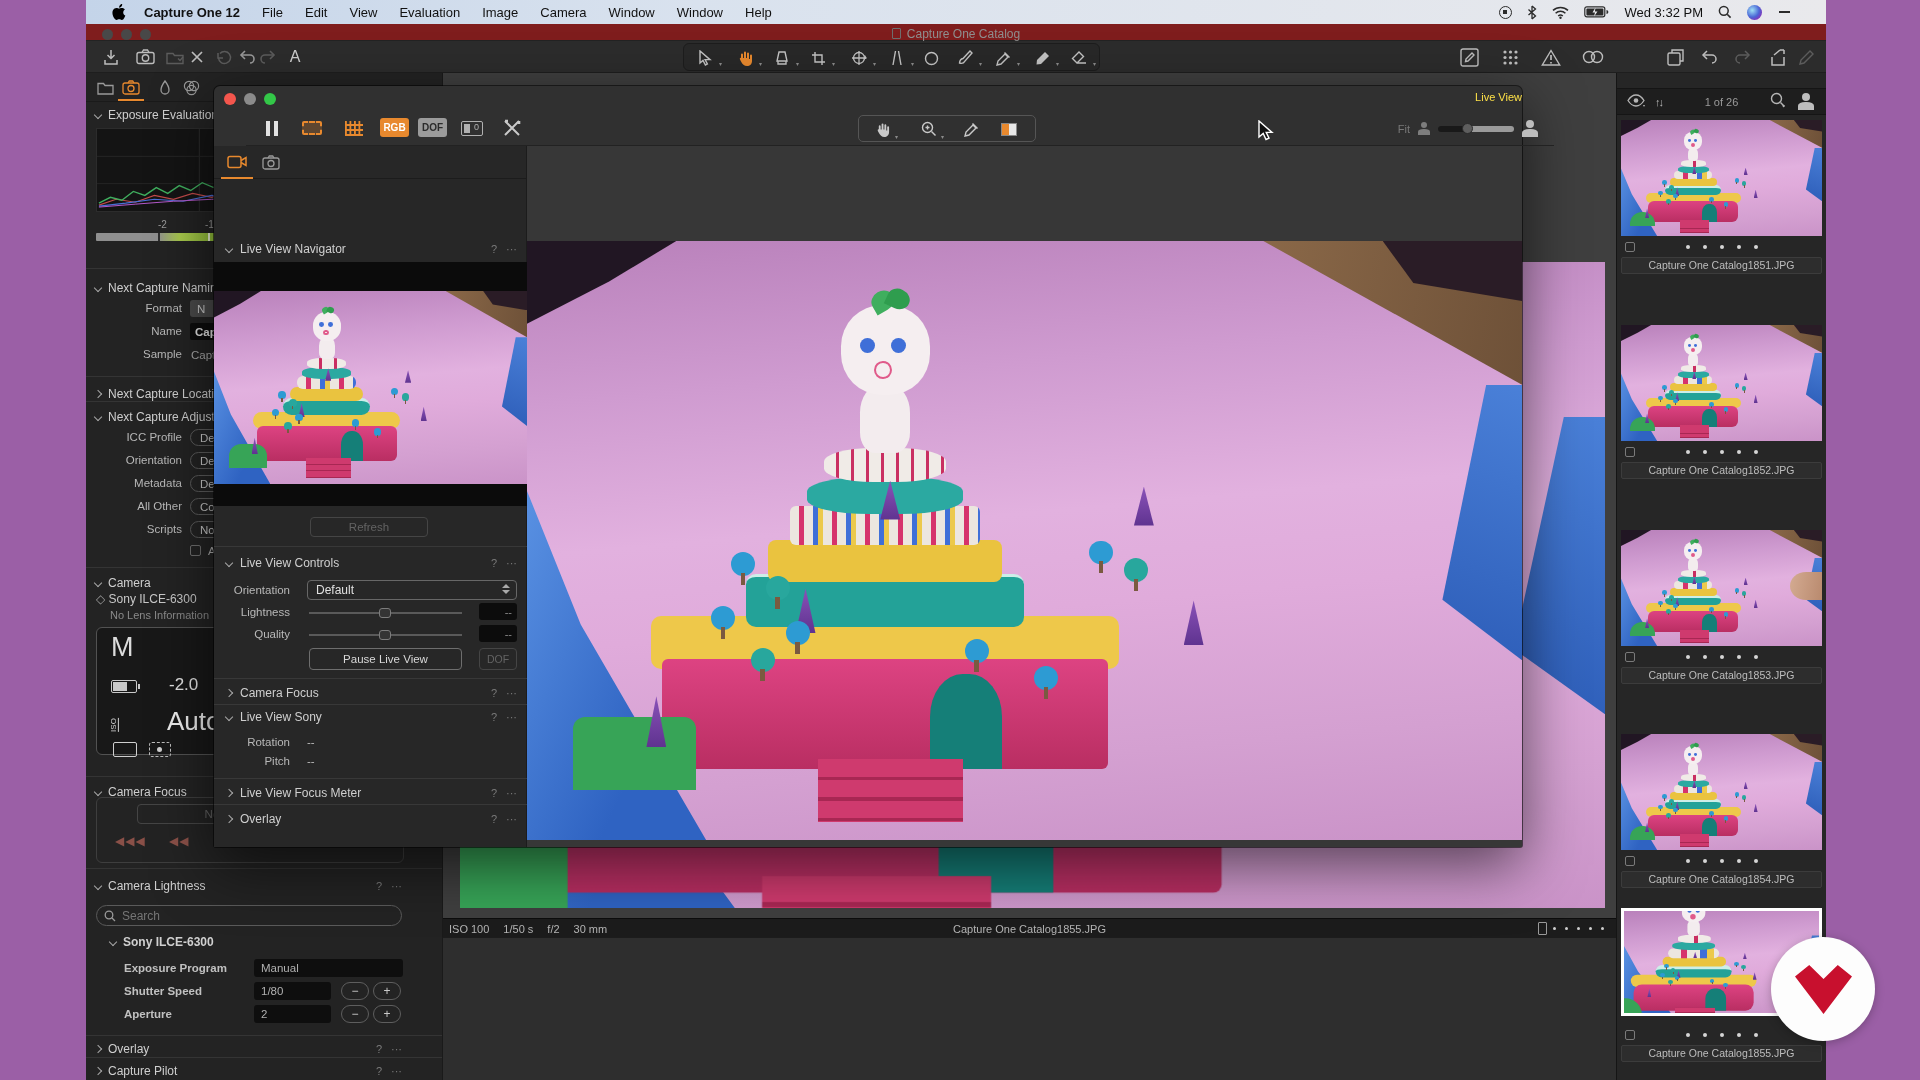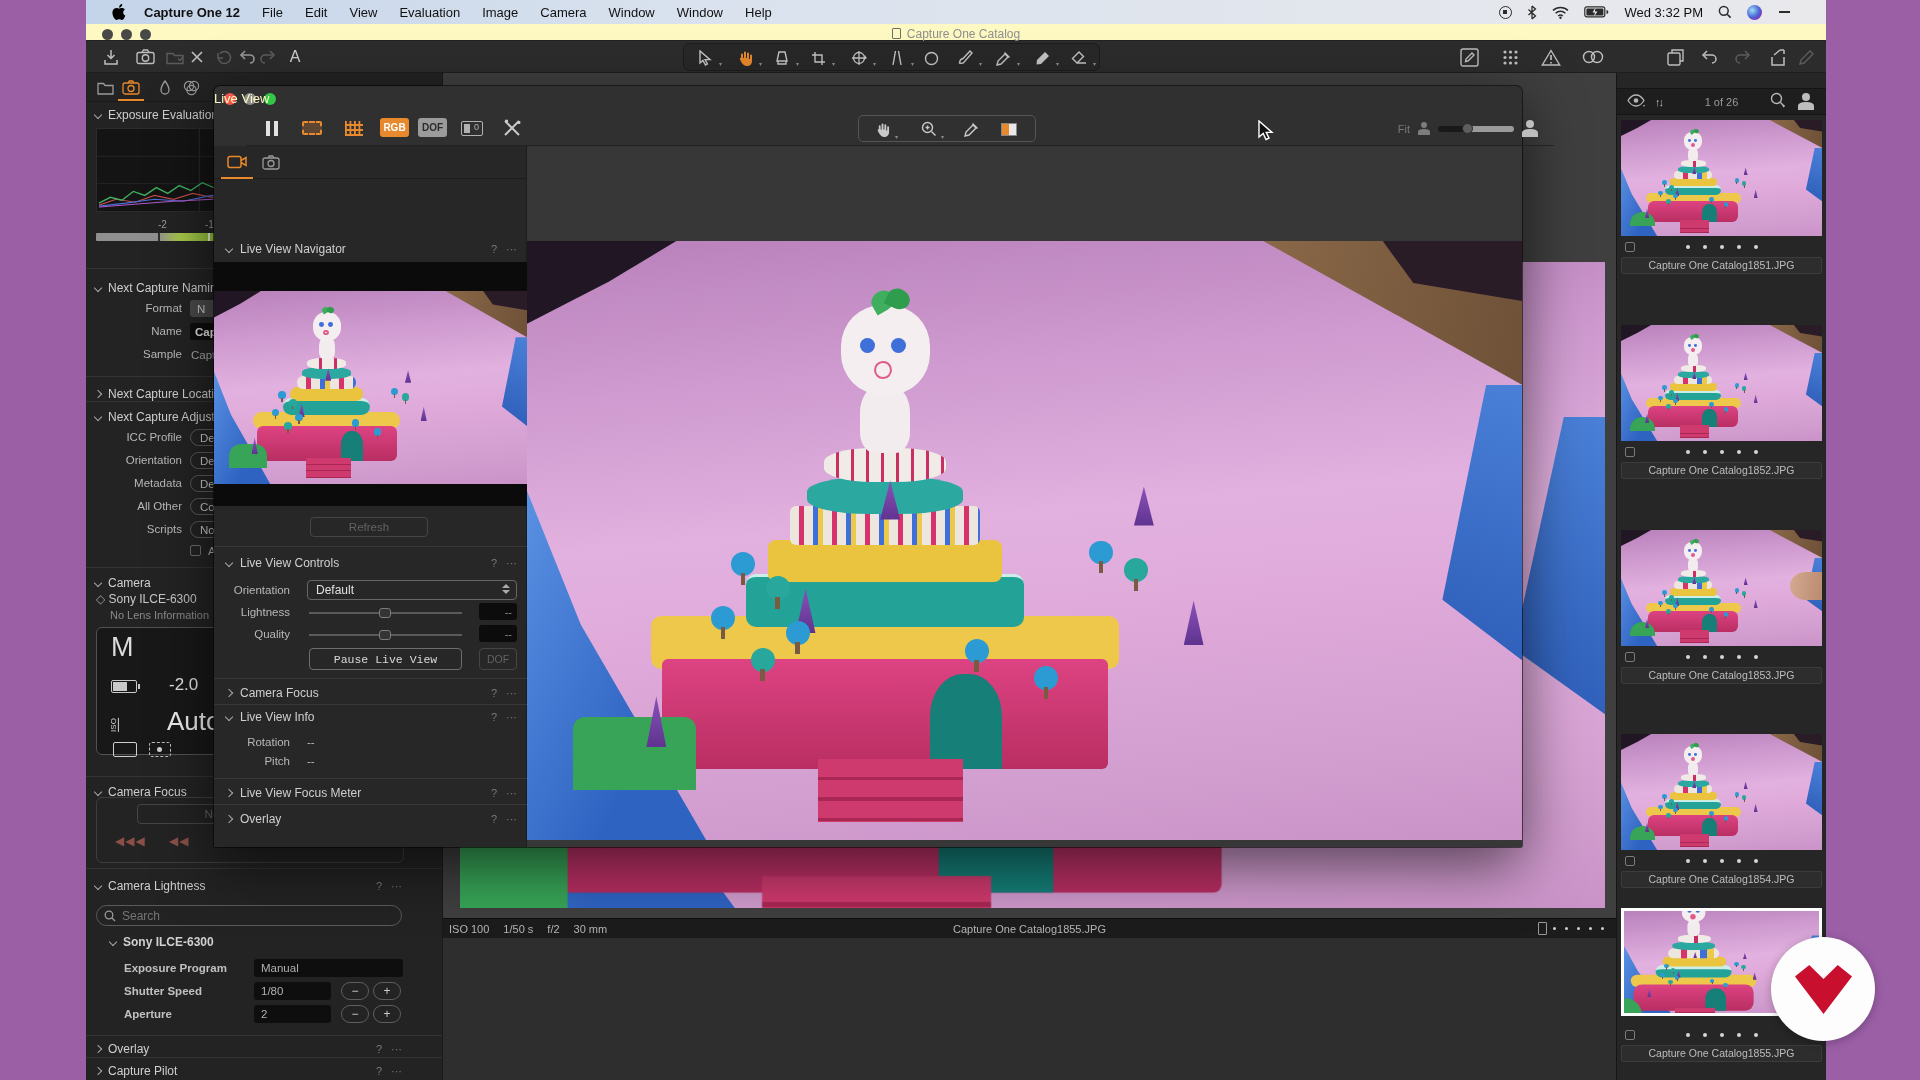--- a/index.html
+++ b/index.html
@@ -20,21 +20,21 @@
   .rec { width:13px; height:13px; border:1.5px solid #2b2b2b; border-radius:50%; position:relative; }
   .rec::after { content:""; position:absolute; left:3px; top:3px; width:4px; height:4px; background:#2b2b2b; }
   .siri { width:15px; height:15px; border-radius:50%;
     background:radial-gradient(circle at 35% 35%, #9fe0f5, #4a66d6 50%, #8a2fb8 80%); }
   .nclist { width:15px; height:11px; display:flex; flex-direction:column; justify-content:space-between; }
   .nclist i { height:2px; background:#2b2b2b; display:block; }
   .nclist i:nth-child(2){ width:70%; }
   .clock { font-size:13px; color:#111; }
 
   
-  #titlebar { position:absolute; left:0; top:24px; width:100%; height:17px; background:#fef9c3; border-bottom:1px solid #232323; }
+  #titlebar { position:absolute; left:0; top:24px; width:100%; height:17px; background:#7f1d1d; border-bottom:1px solid #232323; }
   .tl-dots { position:absolute; left:16px; top:5px; display:flex; gap:8px; }
   .tl-dots i { width:11px; height:11px; border-radius:50%; background:#484848; }
   #win-title { position:absolute; left:0; right:0; top:3px; text-align:center; font-size:12px; color:#8f8f8f; }
   #win-title .doc { display:inline-block; width:9px; height:11px; border:1px solid #6e6e6e; border-radius:1px; margin-right:6px; vertical-align:-1px; }
 
   #toolbar { position:absolute; left:0; top:41px; width:100%; height:32px; background:#2c2c2c; border-bottom:1px solid #1e1e1e; }
   .tb-ico { position:absolute; top:5px; width:22px; height:22px; color:#bdbdbd; display:flex; align-items:center; justify-content:center; }
   .tb-ico.dim { color:#5c5c5c; }
   .tb-ico svg { display:block; }
   #tool-group { position:absolute; left:597px; top:2px; width:417px; height:28px; background:#282828; border:1px solid #1d1d1d; border-radius:6px; }
@@ -134,21 +134,21 @@
   .thumb-name { position:absolute; left:4px; right:4px; top:137px; height:17px; background:#2d2d2d; border:1px solid #3c3c3c; border-radius:2px;
     font-size:10.5px; color:#bdbdbd; text-align:center; line-height:15px; white-space:nowrap; overflow:hidden; }
 
   
   #lv { position:absolute; left:128px; top:86px; width:1308px; height:761px; background:#303030; border-radius:6px 6px 2px 2px;
     box-shadow:0 18px 60px rgba(0,0,0,.6), 0 0 0 1px rgba(0,0,0,.55); }
   #lv-titlebar { position:absolute; left:0; top:0; width:100%; height:25px; }
   #lv-titlebar .dots { position:absolute; left:10px; top:7px; display:flex; gap:8px; }
   #lv-titlebar .dots i { width:12px; height:12px; border-radius:50%; }
   #lv-titlebar .dots .r { background:#f4564d; } #lv-titlebar .dots .y { background:#8b8b8b; } #lv-titlebar .dots .g { background:#33c748; }
-  #lv-title { position:absolute; left:0; right:0; top:5px; text-align:left; font-size:13px; color:#fef9c3; }
+  #lv-title { position:absolute; left:0; right:0; top:5px; text-align:right; font-size:11px; color:#fde047; }
   #lv-toolbar { position:absolute; left:0; top:25px; width:100%; height:35px; border-bottom:1px solid #222;margin-left:32px; }
   .lv-ico { position:absolute; top:6px; width:24px; height:22px; display:flex; align-items:center; justify-content:center; color:#d0d0d0; }
   .pause { display:flex; gap:4px; } .pause i { width:4px; height:15px; background:#e2e2e2; }
   .o-rect { width:20px; height:14px; border:2px dashed #e8892e; background:rgba(232,137,46,.25); border-radius:2px; }
   .o-grid { width:18px; height:15px;
     background:linear-gradient(90deg,#e8892e 1.5px,transparent 1.5px) 0 0/4.5px 100%,
                linear-gradient(0deg,#e8892e 1.5px,transparent 1.5px) 0 0/100% 5px; }
   .lv-btn { position:absolute; top:7px; height:19px; border-radius:3px; font-size:10px; font-weight:bold;
     display:flex; align-items:center; justify-content:center; }
   .lv-btn.rgb { left:134px; width:29px; background:#e8892e; color:#fff; }
@@ -1238,36 +1238,36 @@
           </span>
         <span class="valbox">--</span>
       </div>
       <div class="lvrow" style="top:480px">
         <span class="lab">Quality</span>
         <span class="sl-track">
             <span class="sl-knob"></span>
           </span>
         <span class="valbox">--</span>
       </div>
-      <button id="pause-btn" class="btn" style="background:transparent; font-family:Liberation Mono, monospace">Pause Live View</button>
+      <button id="pause-btn" class="btn" style="background:transparent; font-family:Liberation Sans, sans-serif">Pause Live View</button>
       <button id="dof-btn" class="btn dis" style="background:transparent; font-family:inherit; font-size:10.5px">DOF</button>
       <div class="lv-div" style="top:532px"></div>
 
       <div class="lvh" style="top:536px">
         <span class="chev r"></span>
           <span>Camera Focus</span>
         <span class="acts">
             <span>?</span>
             <span>···</span>
           </span>
       </div>
       <div class="lv-div" style="top:558px"></div>
       <div class="lvh" style="top:560px">
         <span class="chev"></span>
-          <span>Live View Info</span>
+          <span>Live View Sony</span>
         <span class="acts">
             <span>?</span>
             <span>···</span>
           </span>
       </div>
       <div class="lvrow" style="top:588px">
           <span class="lab">Rotation</span>
         <span class="val">--</span>
         </div>
       <div class="lvrow" style="top:607px">

